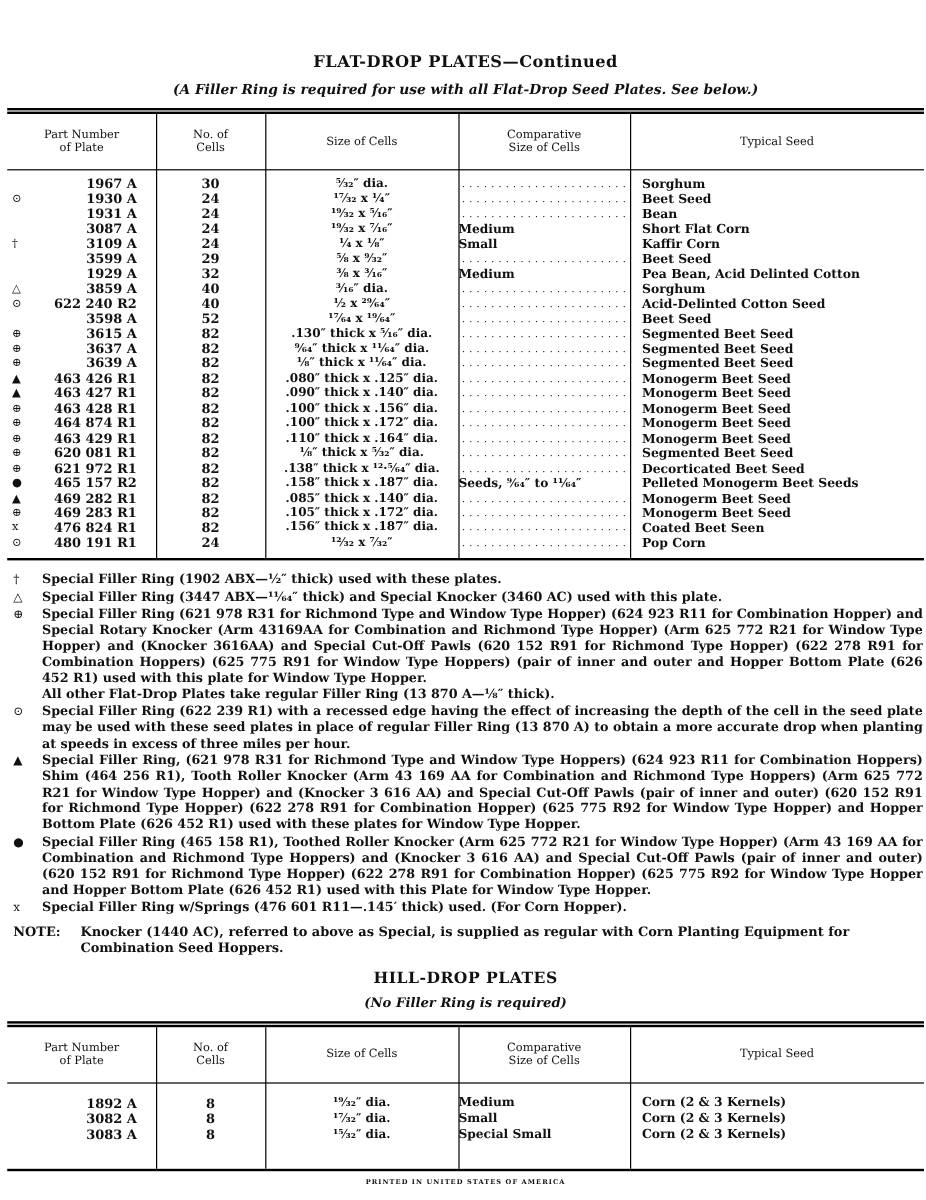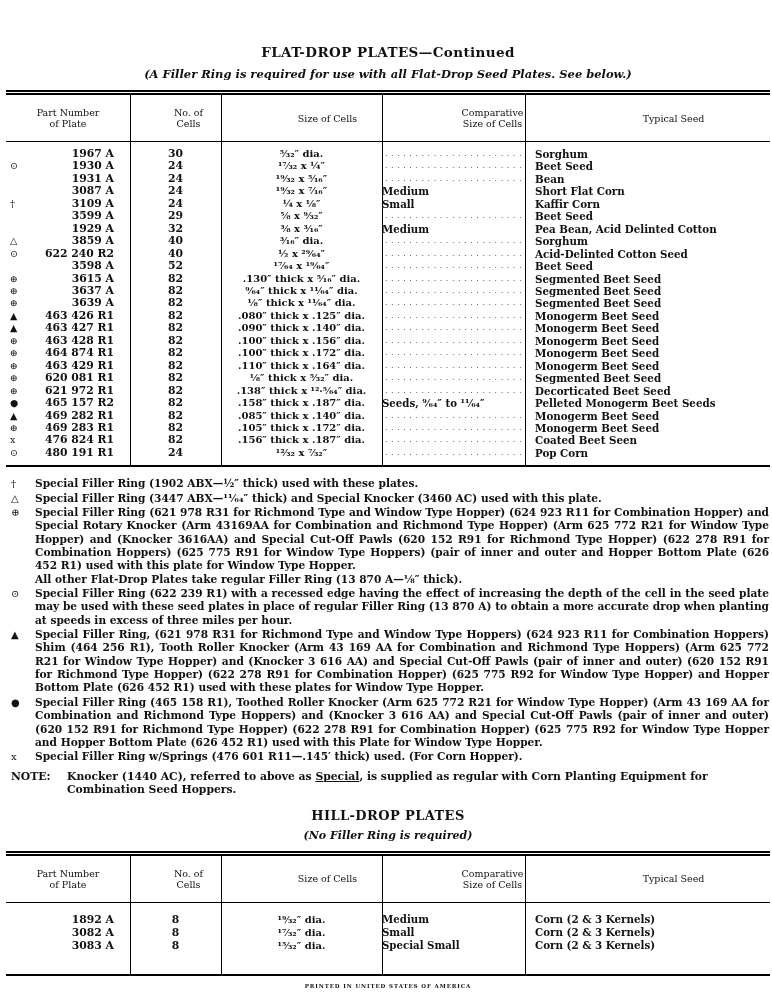--- a/index.html
+++ b/index.html
@@ -9,21 +9,21 @@
   }
   .page{padding:44px 2px 0 6px;}
 
   .title{font-size:13.5px;font-weight:bold;text-align:center;letter-spacing:.4px;margin:0;}
   .subtitle{font-style:italic;font-weight:600;font-size:11.5px;text-align:center;margin-top:7px;}
 
   .tbl{position:relative;margin-top:9px;border-top:5px double #000;border-bottom:2px solid #000;}
   .vline{position:absolute;top:0;bottom:0;width:1px;background:#000;}
   .vl1{left:124px}.vl2{left:215px}.vl3{left:376px}.vl4{left:519px}
 
-  .thead{display:flex;align-items:center;height:46px;border-bottom:1.5px solid #000;gap:13px;}
+  .thead{display:flex;align-items:center;height:46px;border-bottom:1.5px solid #000;}
   .hc{white-space:pre-line;text-align:center;font-size:9.5px;line-height:11px;font-weight:400;box-sizing:border-box;}
   .c-part{width:124px;}
   .c-cells{width:91px;}
   .c-size{width:161px;}
   .c-comp{width:143px;}
   .c-seed{flex:1;}
 
   .tbody{padding:6px 0 6px;}
   .trow{display:flex;line-height:12.45px;font-size:10.8px;font-weight:700;}
   .tc{box-sizing:border-box;}
@@ -39,21 +39,21 @@
   .hill .trow{line-height:13px;}
 
   .fnotes{margin-top:10px;}
   .fn{display:flex;font-size:10.6px;line-height:13.35px;font-weight:700;margin-bottom:1px;}
   .fn .mark{flex:none;width:24px;padding-left:5px;font-size:10px;font-weight:400;}
   .fn .txt{flex:1;text-align:justify;white-space:pre-line;padding-right:1px;}
 
   .note{display:flex;margin-top:6px;font-size:10.8px;line-height:13.5px;font-weight:700;}
   .note .lbl{flex:none;width:56px;padding-left:5px;}
   .note .txt{flex:1;padding-right:1px;}
-  .note .ul{text-decoration:underline;text-align:center;}
+  .note .ul{text-align:center;}
 
   .sec2{margin-top:11px;text-align:center;}
   .sec2-title{font-size:13px;font-weight:bold;letter-spacing:.4px;}
   .sec2-sub{font-style:italic;font-weight:600;font-size:11px;margin-top:6px;}
 
   .printfoot{text-align:center;font-size:5.5px;font-weight:bold;letter-spacing:.9px;margin-top:7px;}
 </style>
 </head>
 <body>
 

